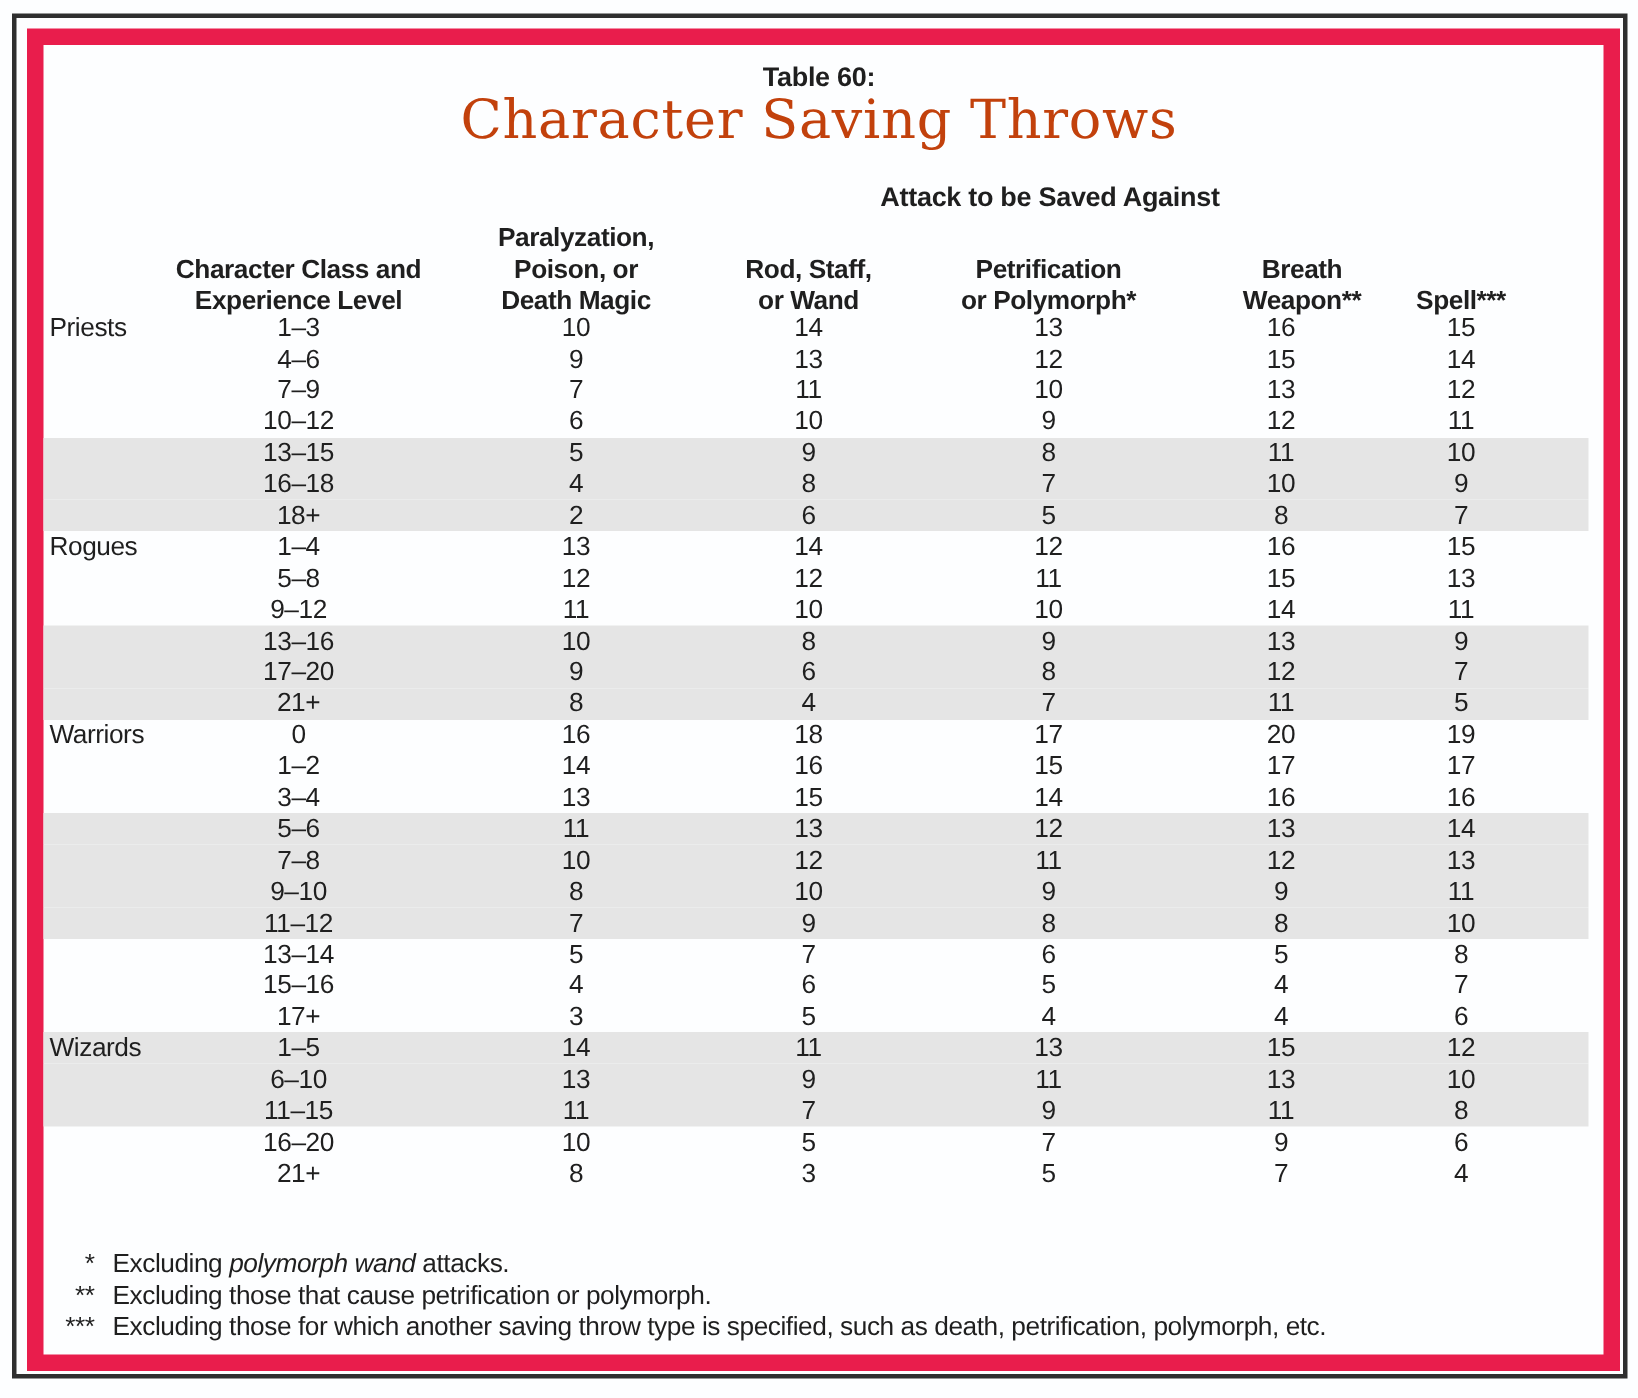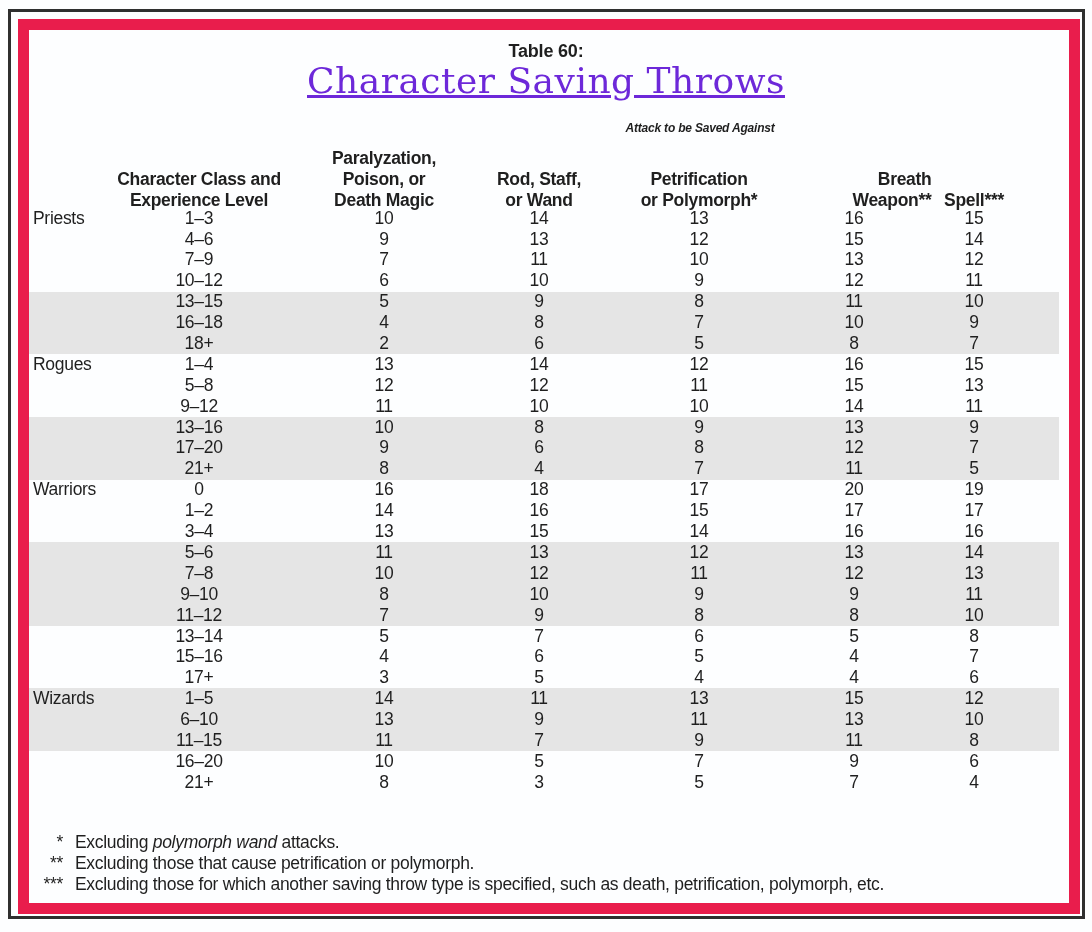--- a/index.html
+++ b/index.html
@@ -34,49 +34,47 @@
     font-size: 18px;
     font-weight: bold;
     letter-spacing: -0.2px;
   }
   .title {
     position: absolute;
     left: 0; top: 60px; width: 100%;
     text-align: center;
     font-family: "DejaVu Serif", serif;
     font-size: 36px;
-    color: #6d28d9;
+    color: #c2410c;
     letter-spacing: 0.5px;
-    text-decoration: underline;
   }
   .attack-header {
     position: absolute;
     top: 121px; left: 700px;
     transform: translateX(-50%);
-    font-size: 12px;
+    font-size: 18px;
     font-weight: bold;
     letter-spacing: -0.2px;
     white-space: nowrap;
-    font-style: italic;
   }
   .colhead {
     position: absolute;
     transform: translateX(-50%);
     font-size: 17.5px;
     font-weight: bold;
     line-height: 21px;
     text-align: center;
     white-space: pre-line;
     letter-spacing: -0.3px;
   }
   .h-class { left: 199px; top: 169px; }
   .h-par   { left: 384px; top: 148px; }
   .h-rod   { left: 539px; top: 169px; }
   .h-pet   { left: 699px; top: 169px; }
-  .h-breath{ left: 892px; top: 169px; text-align: right; }
+  .h-breath{ left: 868px; top: 169px; }
   .h-spell { left: 974px; top: 190px; }
 
   .tbody {
     position: absolute;
     left: 29px; top: 208px;
     width: 1030px;
   }
   .trow {
     display: grid;
     grid-template-columns: 100px 140px 230px 80px 240px 70px 170px;

